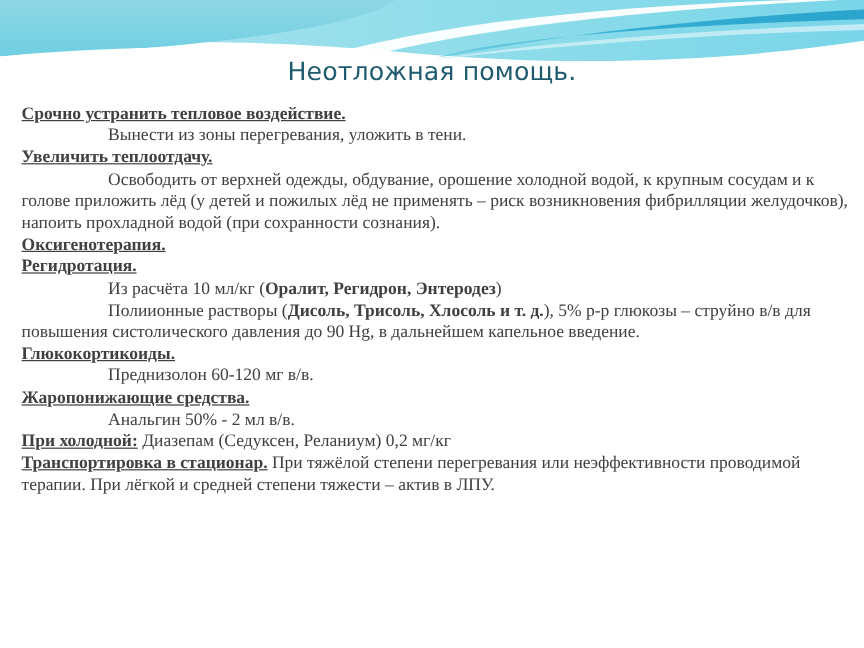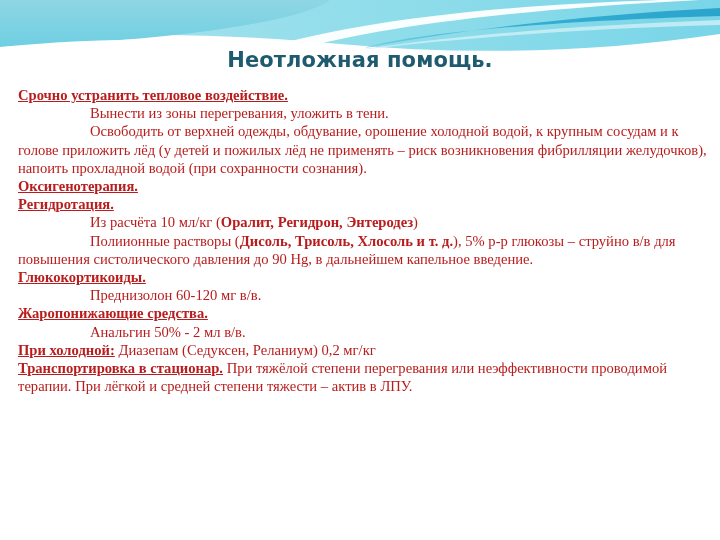--- a/index.html
+++ b/index.html
@@ -41,35 +41,35 @@
   }
 
   
   #title {
     position: absolute;
     left: 0;
     top: 47px;
     width: 720px;
     text-align: center;
     font-family: "DejaVu Sans", "Liberation Sans", sans-serif;
-    font-weight: bold;
+    font-weight: normal;
     font-size: 21px;
     line-height: 26px;
     color: #1f5b6e;
     letter-spacing: 0.1px;
     white-space: nowrap;
   }
 
   
   #body {
     position: absolute;
     left: 18px;
     top: 86px;
     width: 690px;
-    color: #b91c1c;
+    color: #404040;
     font-size: 14.6px;
     line-height: 18.2px;
   }
 
   .p {
     margin: 0;
     padding: 0;
     text-align: left;
   }
   .indent {
@@ -129,20 +129,23 @@
   <div id="title">Неотложная помощь.</div>
 
   <div id="body">
 
     <p class="p">
       <span class="hd">Срочно устранить тепловое воздействие.</span>
     </p>
 
     <p class="p indent">Вынести из зоны перегревания, уложить в тени.</p>
 
+    <p class="p">
+      <span class="hd">Увеличить теплоотдачу.</span>
+    </p>
 
     <p class="p indent">Освободить от верхней одежды, обдувание, орошение холодной водой, к крупным сосудам и к голове приложить лёд (у детей и пожилых лёд не применять – риск возникновения фибрилляции желудочков), напоить прохладной водой (при сохранности сознания).</p>
 
 
     <p class="p">
       <span class="hd">Оксигенотерапия.</span>
     </p>
 
     <p class="p">
       <span class="hd">Регидротация.</span>

